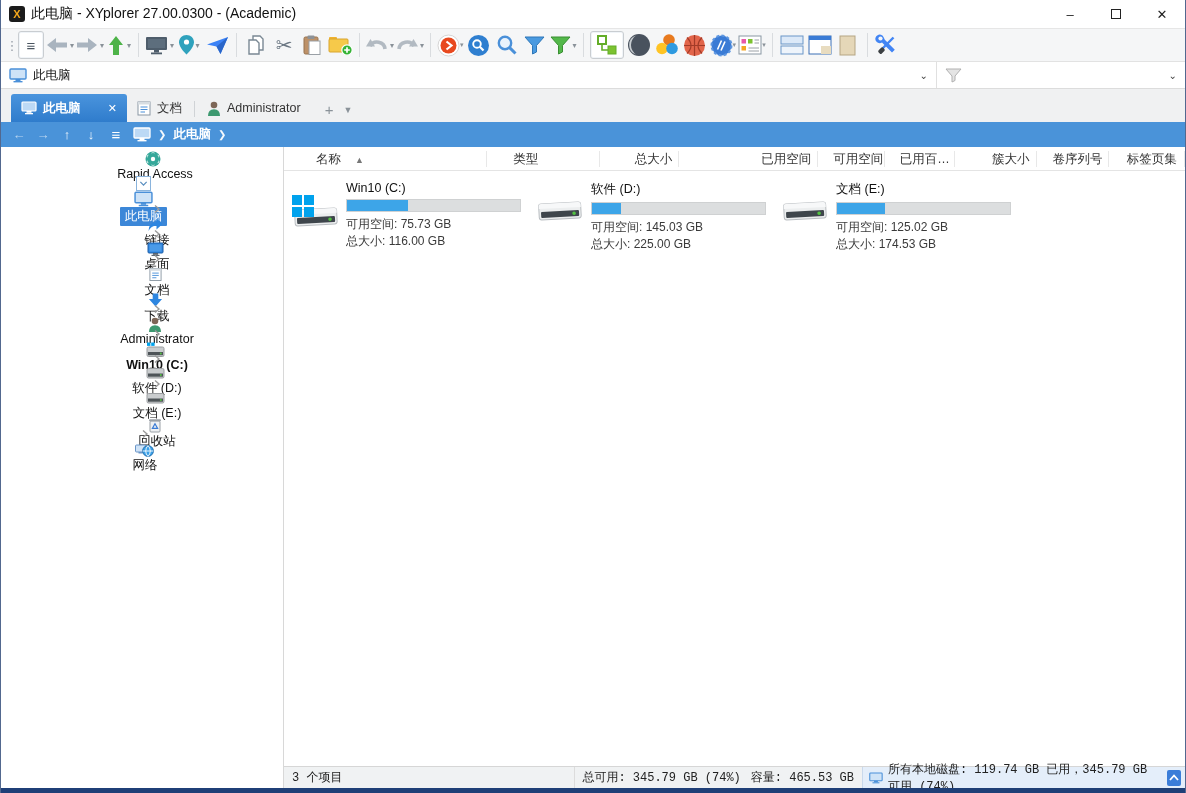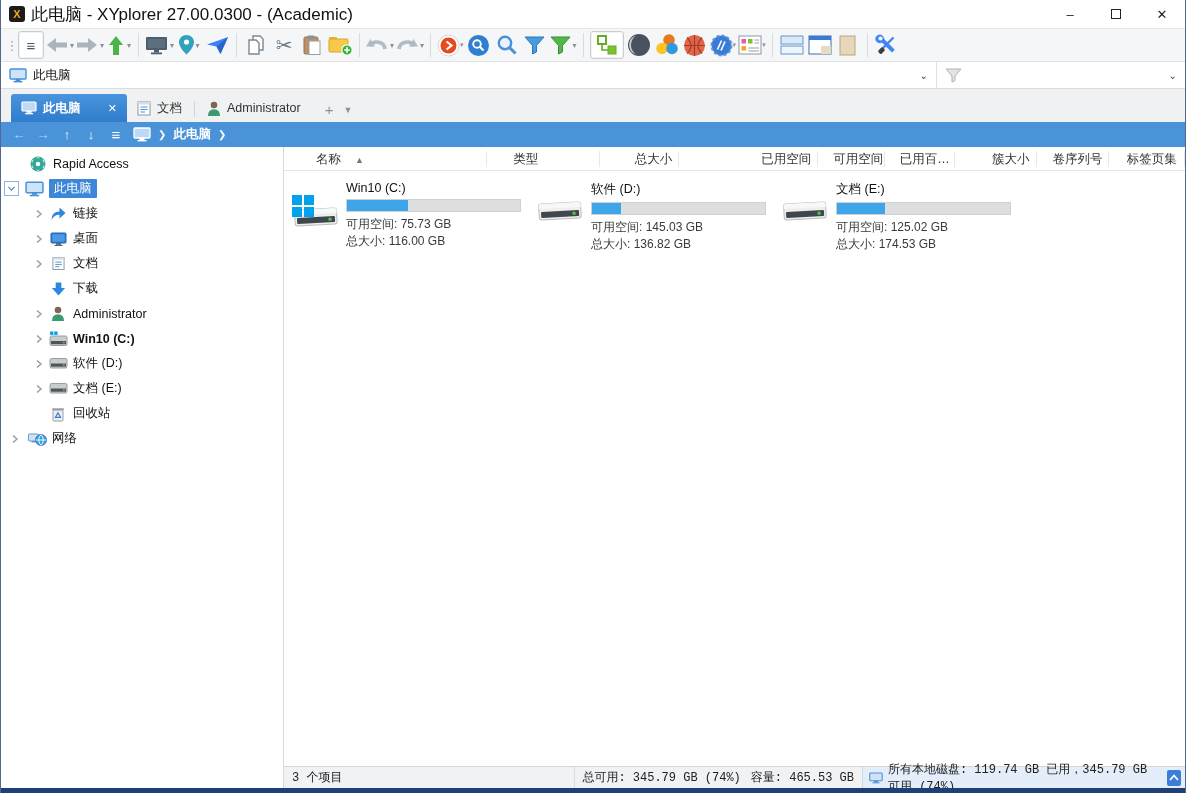--- a/index.html
+++ b/index.html
@@ -3,21 +3,21 @@
 <meta charset="utf-8">
 <style>
   * { box-sizing: border-box; margin: 0; padding: 0; }
   html,body { width:1186px; height:793px; }
   body { font-family:"Liberation Sans","DejaVu Sans",sans-serif; font-size:12px; color:#222; background:#fff; overflow:hidden; }
   .window { width:1186px; height:793px; display:flex; flex-direction:column; border-left:1px solid #52688f; border-right:1px solid #52688f; }
 
   
   .titlebar { height:28px; display:flex; align-items:center; padding-left:8px; background:#fff; flex:none; }
   .app-icon { width:16px; height:16px; background:#1b1b1b; border-radius:3px; color:#f5a81c; font-weight:bold; font-size:11px; line-height:16px; text-align:center; margin-right:6px; }
-  .title-text { font-size:17px; color:#111; }
+  .title-text { font-size:14px; color:#111; }
   .win-controls { margin-left:auto; display:flex; height:28px; }
   .win-btn { width:46px; display:flex; align-items:center; justify-content:center; font-size:13px; color:#222; }
   .maxbox { width:10px; height:10px; border:1px solid #222; display:inline-block; }
 
   
   .menubar { height:26px; display:flex; align-items:center; padding-left:4px; background:#fff; flex:none; }
   .menu-item { padding:0 9px; font-size:12.5px; color:#111; height:22px; line-height:22px; cursor:default; }
 
   
   .toolbar { height:34px; display:flex; align-items:center; background:#f5f6f7; border-top:1px solid #e6e6e6; border-bottom:1px solid #e2e2e2; padding:0 4px; flex:none; }
@@ -50,21 +50,21 @@
   .crumbbar { height:25px; background:#4a93d9; display:flex; align-items:center; color:#fff; padding-left:6px; flex:none; }
   .crumb-nav { font-size:13px; width:24px; text-align:center; color:rgba(255,255,255,.92); }
   .crumb-nav.dim { color:rgba(255,255,255,.6); }
   .crumb-burger { font-size:15px; width:26px; text-align:center; color:#fff; }
   .crumb-sep { font-size:10px; color:rgba(255,255,255,.95); padding:0 7px; }
   .crumb-label { font-weight:bold; font-size:12.5px; }
 
   
   .main { flex:1; display:flex; min-height:0; }
   .tree { width:283px; flex:none; background:#fff; border-right:1px solid #d8d8d8; padding-top:4px; overflow:hidden; }
-  .trow { height:25px; display:flex; align-items:center; font-size:12.5px; color:#111; }
+  .trow { height:25px; display:flex; align-items:center; font-size:12.5px; color:#111;flex-direction:column; }
   .texp { width:16px; height:16px; flex:none; display:flex; align-items:center; justify-content:center; }
   .texp-box { width:15px; height:15px; border:1px solid #8ab4dd; display:flex; align-items:center; justify-content:center; background:#fff; }
   .tico { width:22px; flex:none; display:flex; justify-content:center; margin-right:4px; }
   .tsel { background:#3c87d8; color:#fff; padding:1px 5px; border-radius:1px; }
 
   .filearea { flex:1; display:flex; flex-direction:column; min-width:0; background:#fff; }
   .colheads { height:24px; display:flex; align-items:center; border-bottom:1px solid #e4e4e4; font-size:12.5px; color:#333; flex:none;gap:12px; }
   .col { padding:0 6px; height:16px; line-height:16px; border-right:1px solid #e8e8e8; white-space:nowrap; overflow:hidden; }
   .col.r { text-align:right; }
   .sortcaret { font-size:9px; color:#777; margin-left:14px; }
@@ -602,21 +602,21 @@
                   <circle cx="39" cy="15" r="1.8" fill="#52c241"></circle>
                 </g>
               </svg>
           </div>
           <div class="drive-info">
             <div class="drive-name">软件 (D:)</div>
             <div class="bar">
                 <div class="bar-fill" style="width: 17%;"></div>
               </div>
             <div class="drive-line">可用空间: 145.03 GB</div>
-            <div class="drive-line">总大小: 136.82 GB</div>
+            <div class="drive-line">总大小: 225.00 GB</div>
           </div>
         </div>
 
         <div class="drive">
           <div class="drive-ico" style="padding-top:18px;">
             <svg width="50" height="26" viewBox="0 0 50 26">
                 <g transform="rotate(-3 25 13)">
                   <rect x="4" y="4" width="42" height="16" rx="2.5" fill="#eceeef" stroke="#b9bdc1"></rect>
                   <path d="M4 6 Q4 4 6.5 4 L43.5 4 Q46 4 46 6 L46 9 L4 9 Z" fill="#f7f8f9"></path>
                   <rect x="6" y="12" width="38" height="6" rx="1" fill="#3f464c"></rect>

